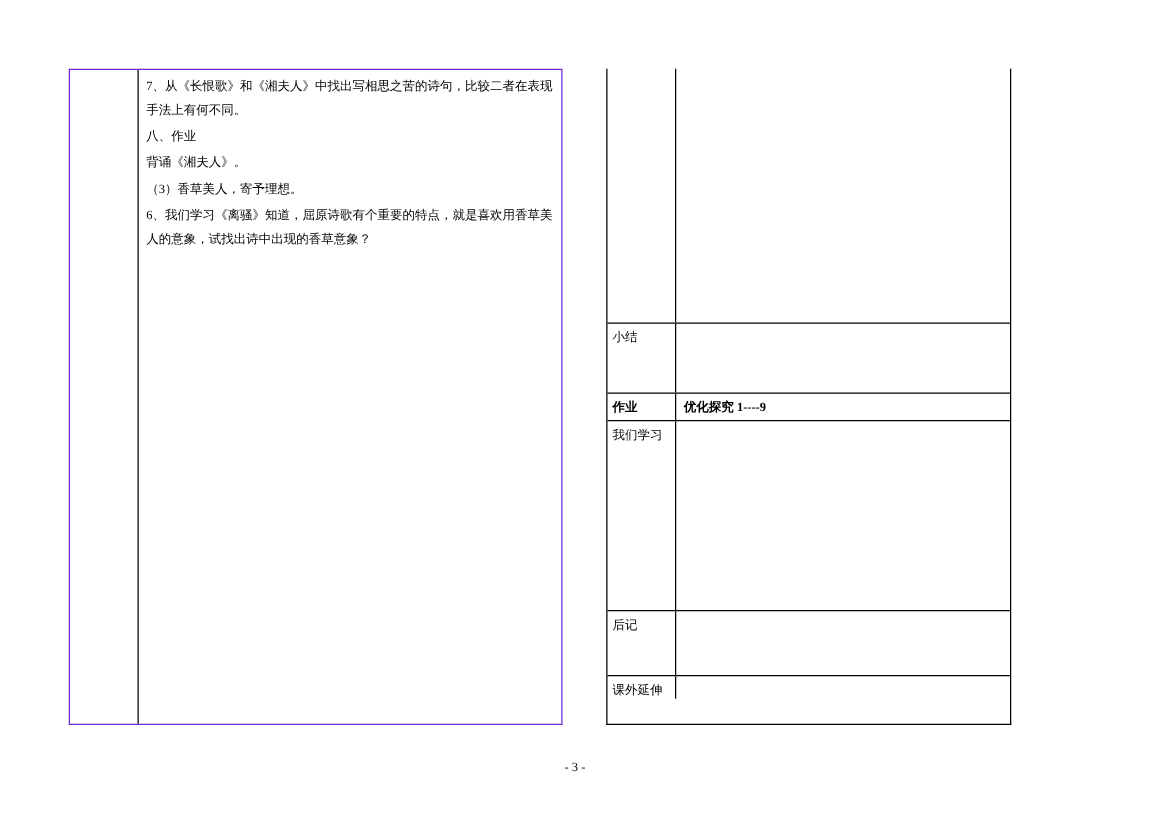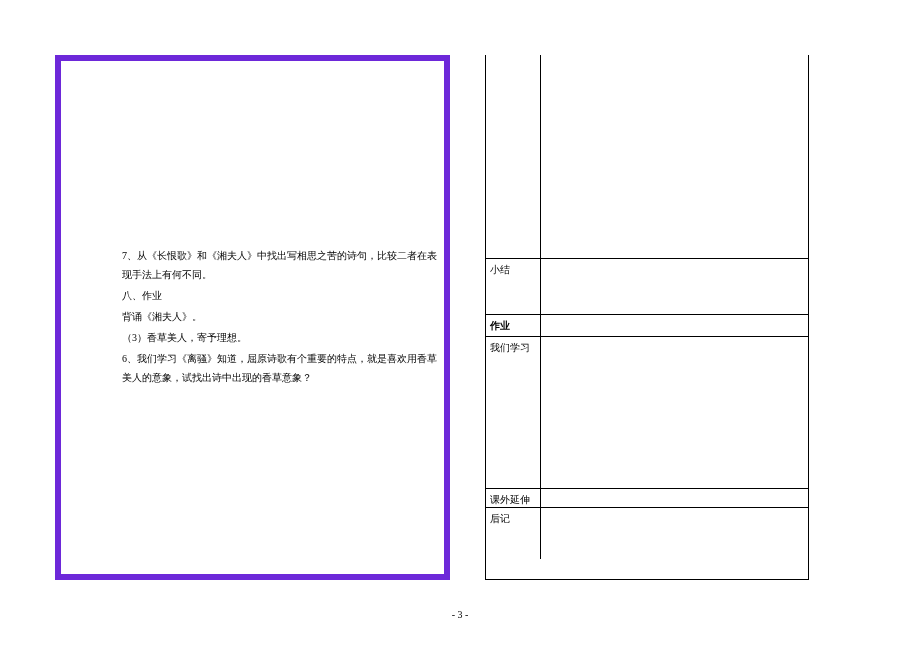--- a/index.html
+++ b/index.html
@@ -17,24 +17,23 @@
       position: relative;
       padding: 55px 0 0 0;
     }
     .container {
       display: flex;
       gap: 35px;
       padding: 0 55px;
     }
     .left-panel {
       display: flex;
-      border: 6px solid #6d28d9;
+      border: 1px solid #6d28d9;
       width: 395px;
       height: 525px;
-      align-items: center;
     }
     .left-col1 {
       width: 55px;
       border-right: 1px solid #000;
     }
     .left-col2 {
       flex: 1;
       padding: 4px 6px;
       line-height: 1.9;
     }
@@ -119,29 +118,30 @@
     <div class="right-row row-large">
       <div class="right-label"></div>
       <div class="right-content"></div>
     </div>
     <div class="right-row row-small">
       <div class="right-label">小结</div>
       <div class="right-content"></div>
     </div>
     <div class="right-row row-med">
       <div class="right-label">作业</div>
+      <div class="right-content">优化探究 1----9</div>
     </div>
     <div class="right-row row-board">
       <div class="right-label">我们学习</div>
       <div class="right-content"></div>
     </div>
+    <div class="right-row row-note">
+      <div class="right-label">后记</div>
+      <div class="right-content"></div>
+    </div>
     <div class="right-row row-ext">
       <div class="right-label">课外延伸</div>
-      <div class="right-content"></div>
-    </div>
-    <div class="right-row row-note">
-      <div class="right-label">后记</div>
       <div class="right-content"></div>
     </div>
   </div>
 </div>
 
 <div class="page-number">- 3 -</div>
 
 </body></html>

